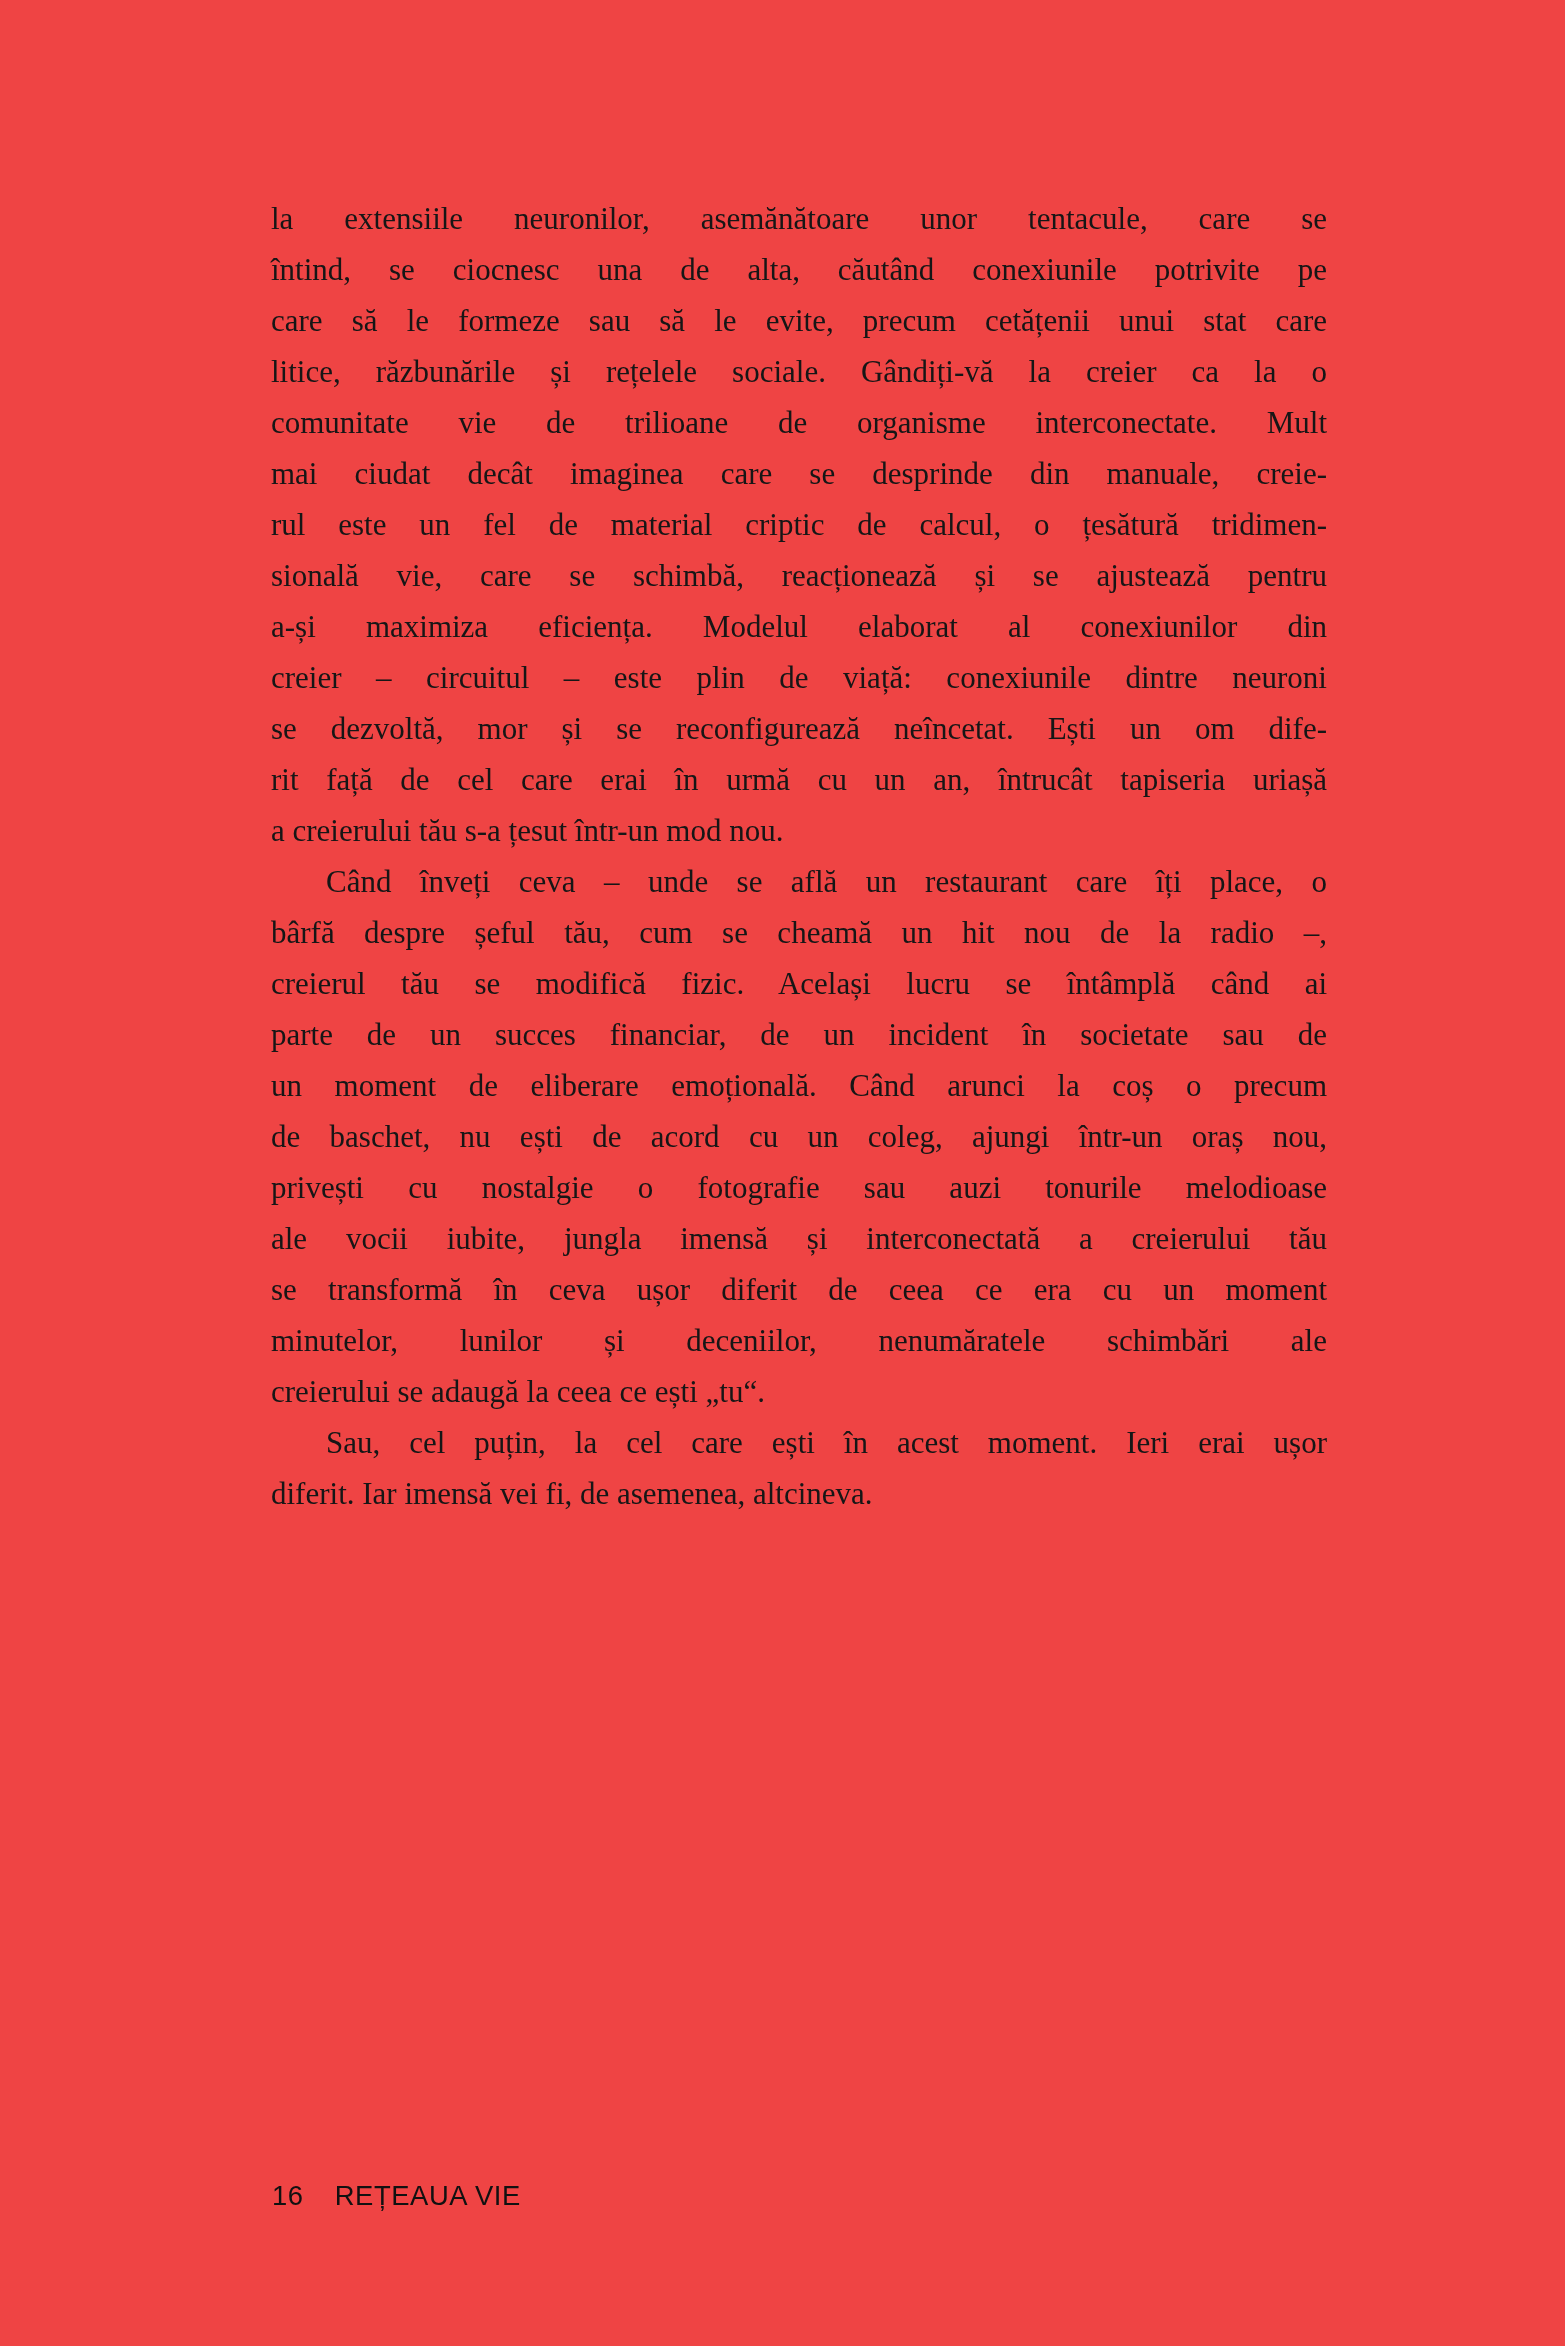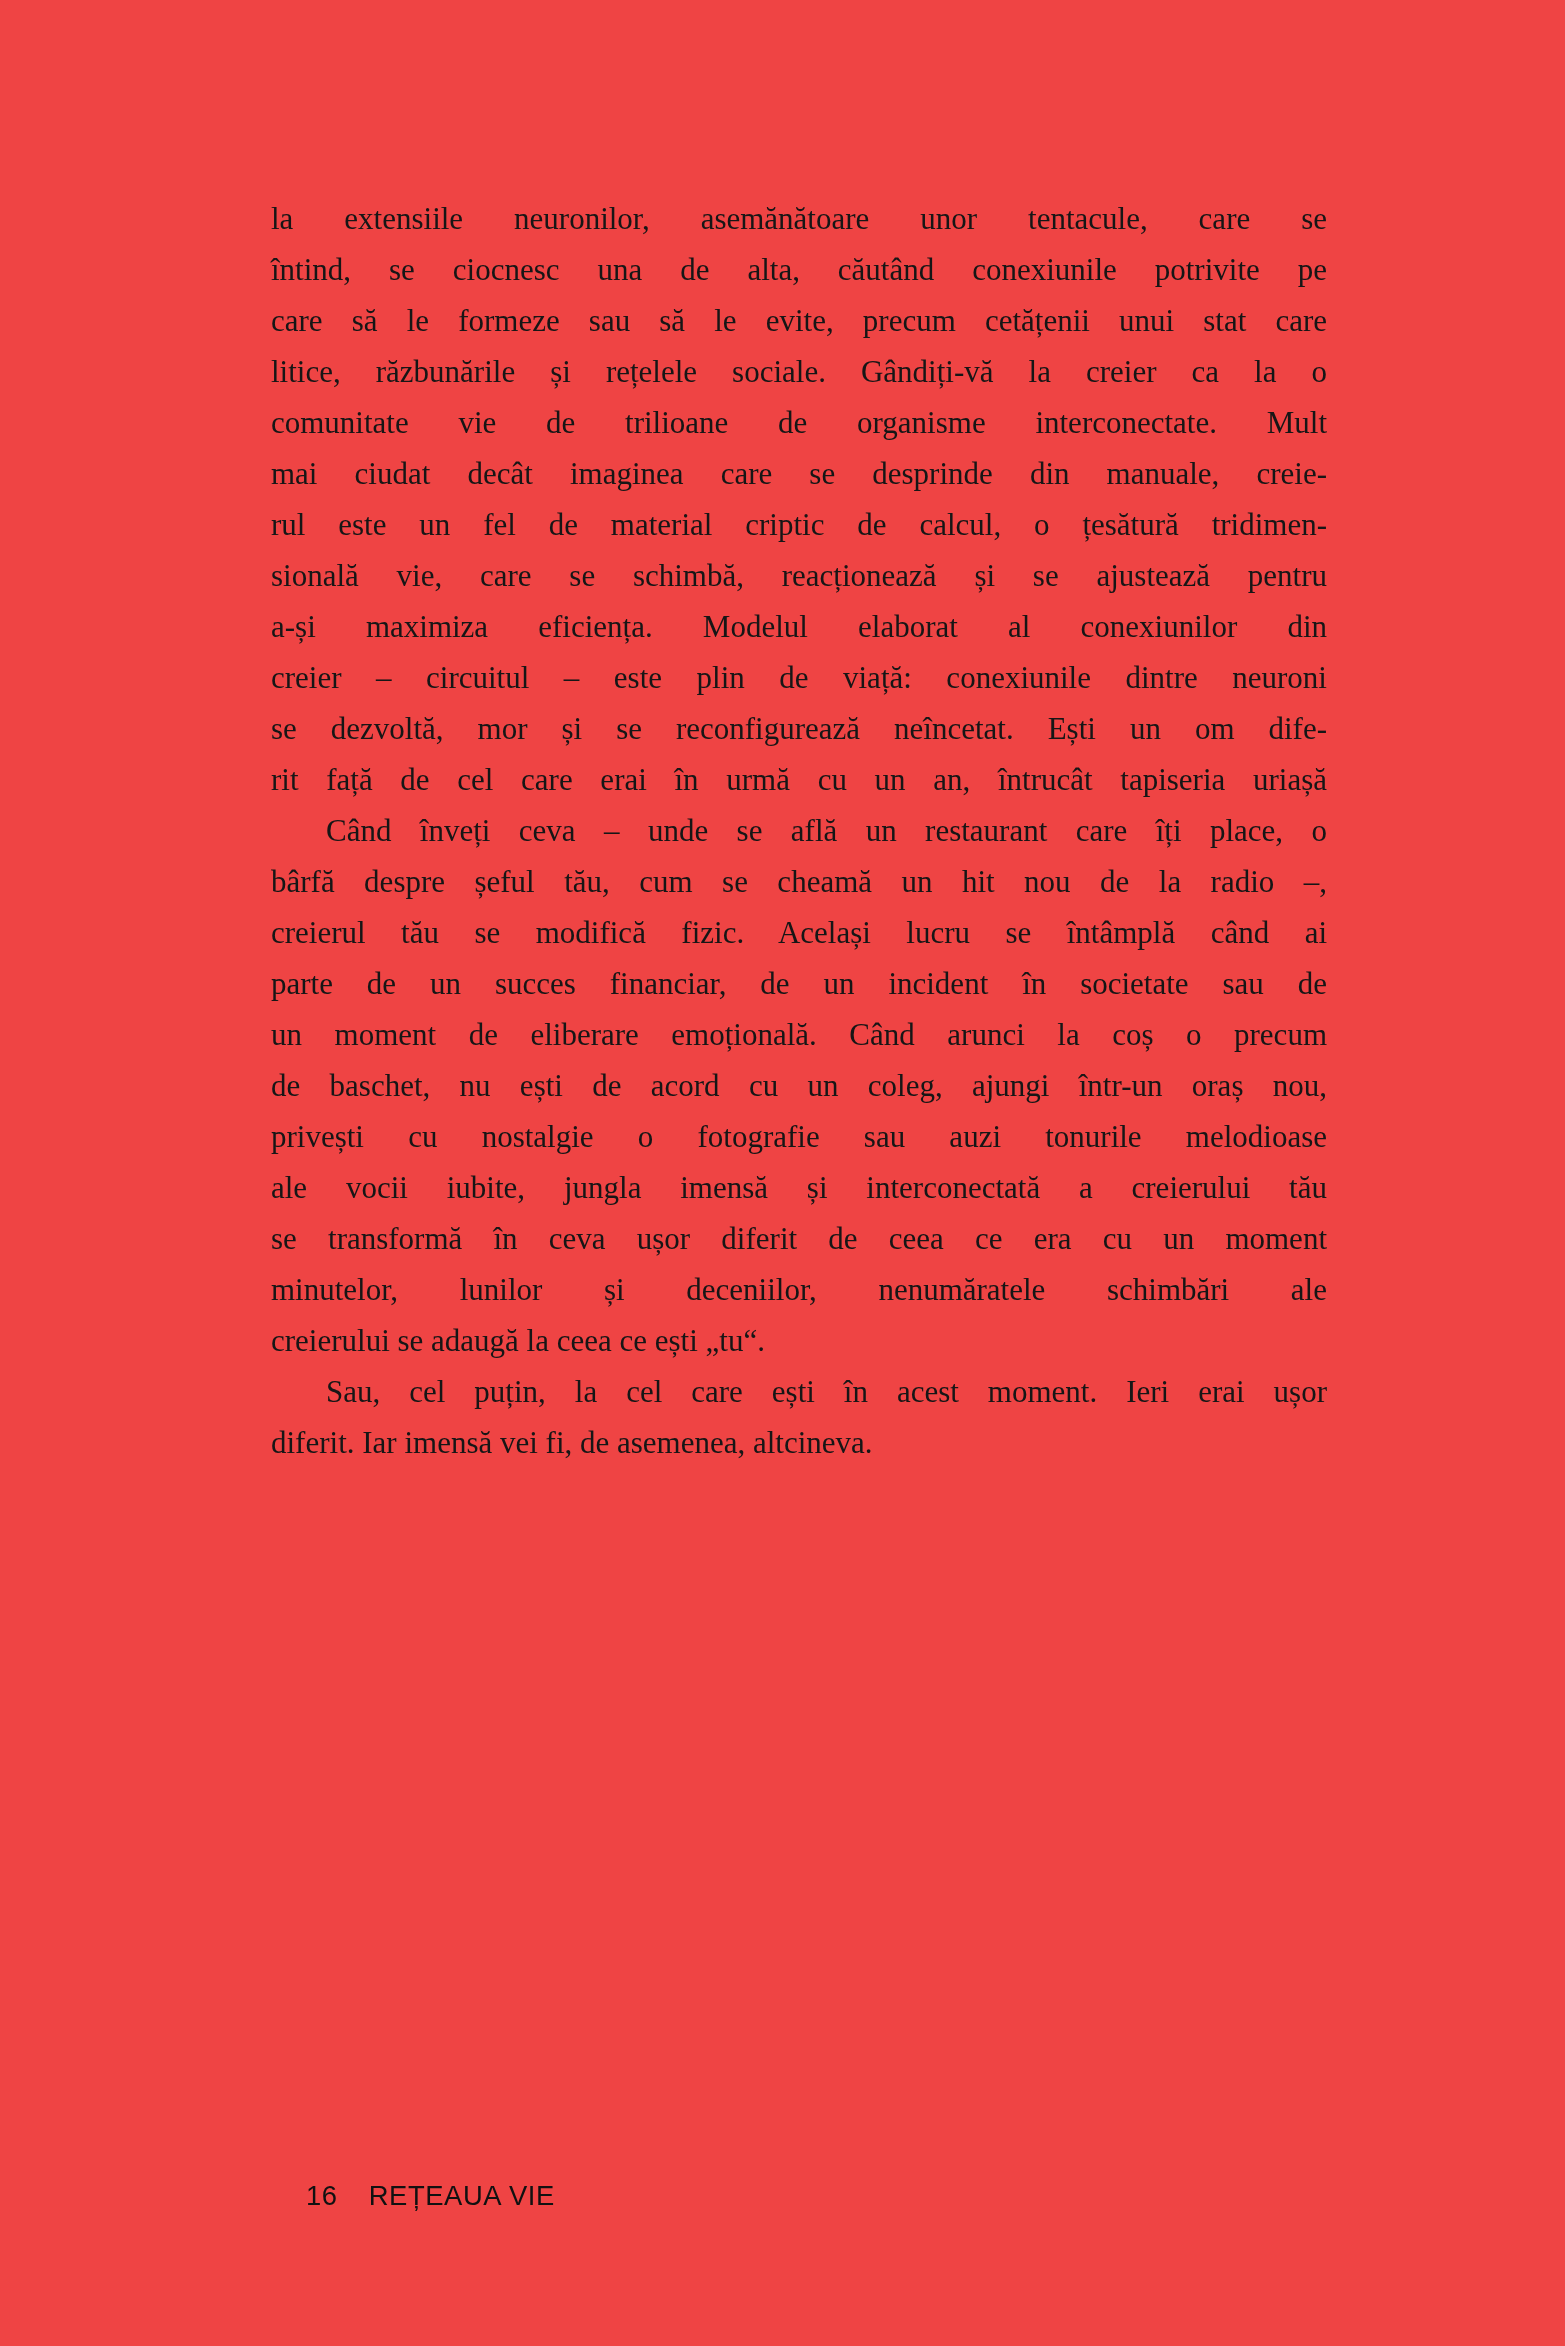--- a/index.html
+++ b/index.html
@@ -41,21 +41,20 @@
     position: absolute;
     left: 272px;
     top: 2180px;
     font-family: "Liberation Sans", "DejaVu Sans", sans-serif;
     font-size: 27.4px;
     line-height: 32px;
     letter-spacing: 0.6px;
     color: #111;
     display: flex;
     align-items: flex-end;
-    margin-left: 34px;
   }
   .footer .num {
     margin-right: 31px;
   }
 </style>
 </head>
 <body>
 
 <div class="page">
   <main class="text-block" id="text-block">
@@ -64,20 +63,21 @@
       <div class="line">care să le formeze sau să le evite, precum cetățenii unui stat care</div>
       <div class="line">litice, răzbunările și rețelele sociale. Gândiți-vă la creier ca la o</div>
       <div class="line">comunitate vie de trilioane de organisme interconectate. Mult</div>
       <div class="line">mai ciudat decât imaginea care se desprinde din manuale, creie-</div>
       <div class="line">rul este un fel de material criptic de calcul, o țesătură tridimen-</div>
       <div class="line">sională vie, care se schimbă, reacționează și se ajustează pentru</div>
       <div class="line">a-și maximiza eficiența. Modelul elaborat al conexiunilor din</div>
       <div class="line">creier – circuitul – este plin de viață: conexiunile dintre neuroni</div>
       <div class="line">se dezvoltă, mor și se reconfigurează neîncetat. Ești un om dife-</div>
       <div class="line">rit față de cel care erai în urmă cu un an, întrucât tapiseria uriașă</div>
+      <div class="line para-last">a creierului tău s-a țesut într-un mod nou.</div>
       <div class="line indent">Când înveți ceva – unde se află un restaurant care îți place, o</div>
       <div class="line">bârfă despre șeful tău, cum se cheamă un hit nou de la radio –,</div>
       <div class="line">creierul tău se modifică fizic. Același lucru se întâmplă când ai</div>
       <div class="line">parte de un succes financiar, de un incident în societate sau de</div>
       <div class="line">un moment de eliberare emoțională. Când arunci la coș o precum</div>
       <div class="line">de baschet, nu ești de acord cu un coleg, ajungi într-un oraș nou,</div>
       <div class="line">privești cu nostalgie o fotografie sau auzi tonurile melodioase</div>
       <div class="line">ale vocii iubite, jungla imensă și interconectată a creierului tău</div>
       <div class="line">se transformă în ceva ușor diferit de ceea ce era cu un moment</div>
       <div class="line">minutelor, lunilor și deceniilor, nenumăratele schimbări ale</div>

